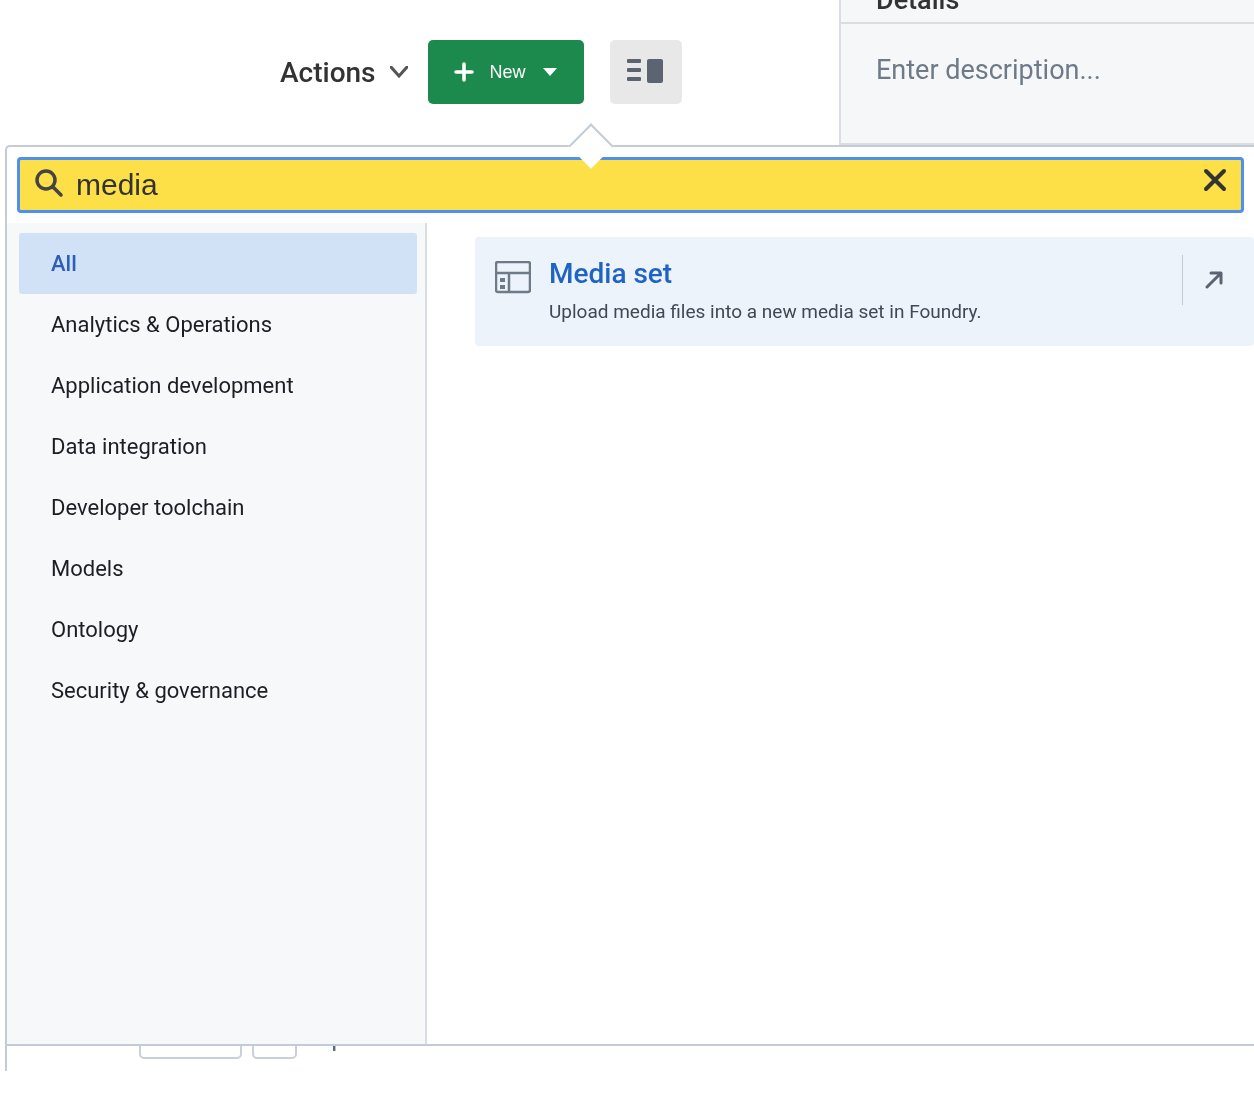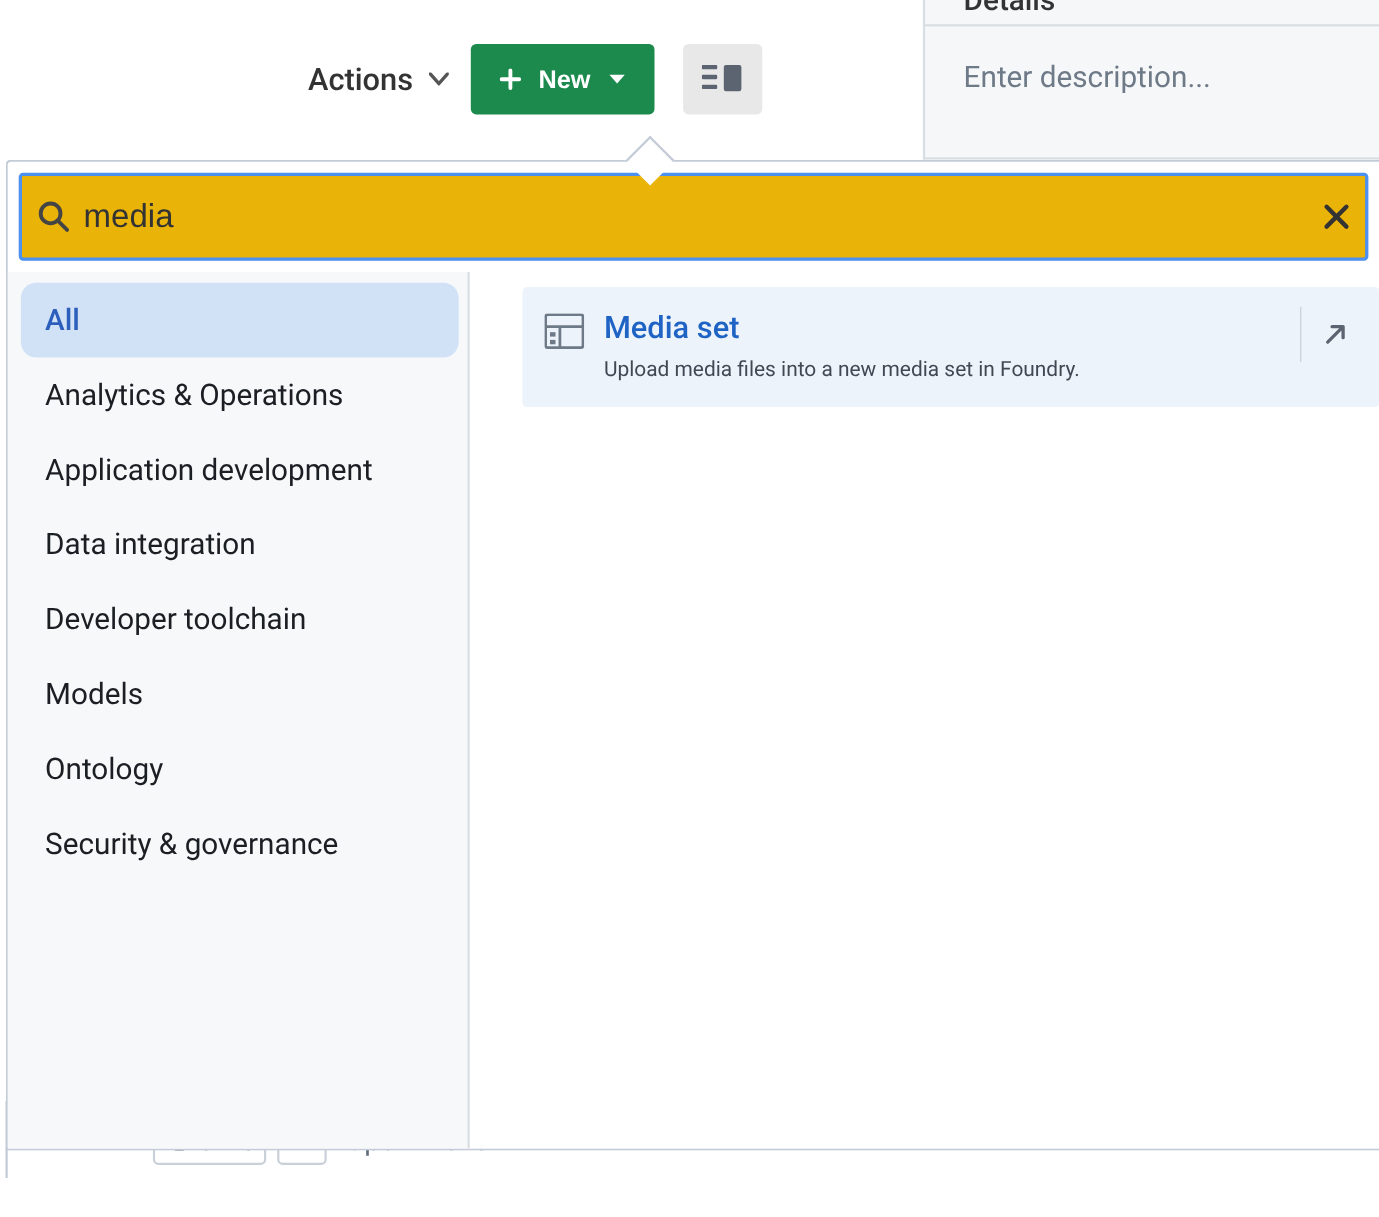--- a/index.html
+++ b/index.html
@@ -29,22 +29,22 @@
       color: #333;
       font-size: 28px;
       font-weight: 500;
       cursor: pointer;
     }
     .new-button {
       background: #1b8a4c;
       color: #fff;
       border: none;
       padding: 16px 26px;
-      font-size: 23px;
-      font-weight: 700;
+      font-size: 18px;
+      font-weight: 400;
       border-radius: 5px;
       display: flex;
       align-items: center;
       gap: 16px;
       cursor: pointer;
     }
     .view-toggle {
       background: #e8e8e8;
       border: none;
       width: 72px;
@@ -102,27 +102,27 @@
       background: #fff;
       border: 2px solid #c3ccd6;
       border-top-left-radius: 5px;
       border-right: none;
       display: flex;
       flex-direction: column;
       z-index: 4;
     }
     .search-row {
       display: flex;
-      align-items: center;
+      align-items: flex-start;
       margin: 10px;
       border: 3px solid #4c90f0;
       border-radius: 4px;
-      padding: 20px 14px;
+      padding: 8px 14px;
       gap: 12px;
-      background: #eab308;
+      background: #fde047;
     }
     .search-input {
       flex: 1;
       border: none;
       outline: none;
       font-size: 30px;
       color: #333;
       background: transparent;
     }
     .popover-body {
@@ -133,24 +133,24 @@
     .category-list {
       width: 420px;
       background: #f6f8fa;
       border-right: 2px solid #d9dee3;
       padding: 10px 8px 10px 12px;
       display: flex;
       flex-direction: column;
       gap: 0px;
     }
     .category-item {
-      padding: 18px 22px;
-      font-size: 27px;
+      padding: 18px 32px;
+      font-size: 22px;
       color: #1b1f24;
-      border-radius: 14px;
+      border-radius: 3px;
       cursor: pointer;
     }
     .category-item.selected {
       background: #d2e2f6;
       color: #2c5fbb;
       font-weight: 500;
     }
     .results-area {
       flex: 1;
       padding: 14px 0 14px 14px;

